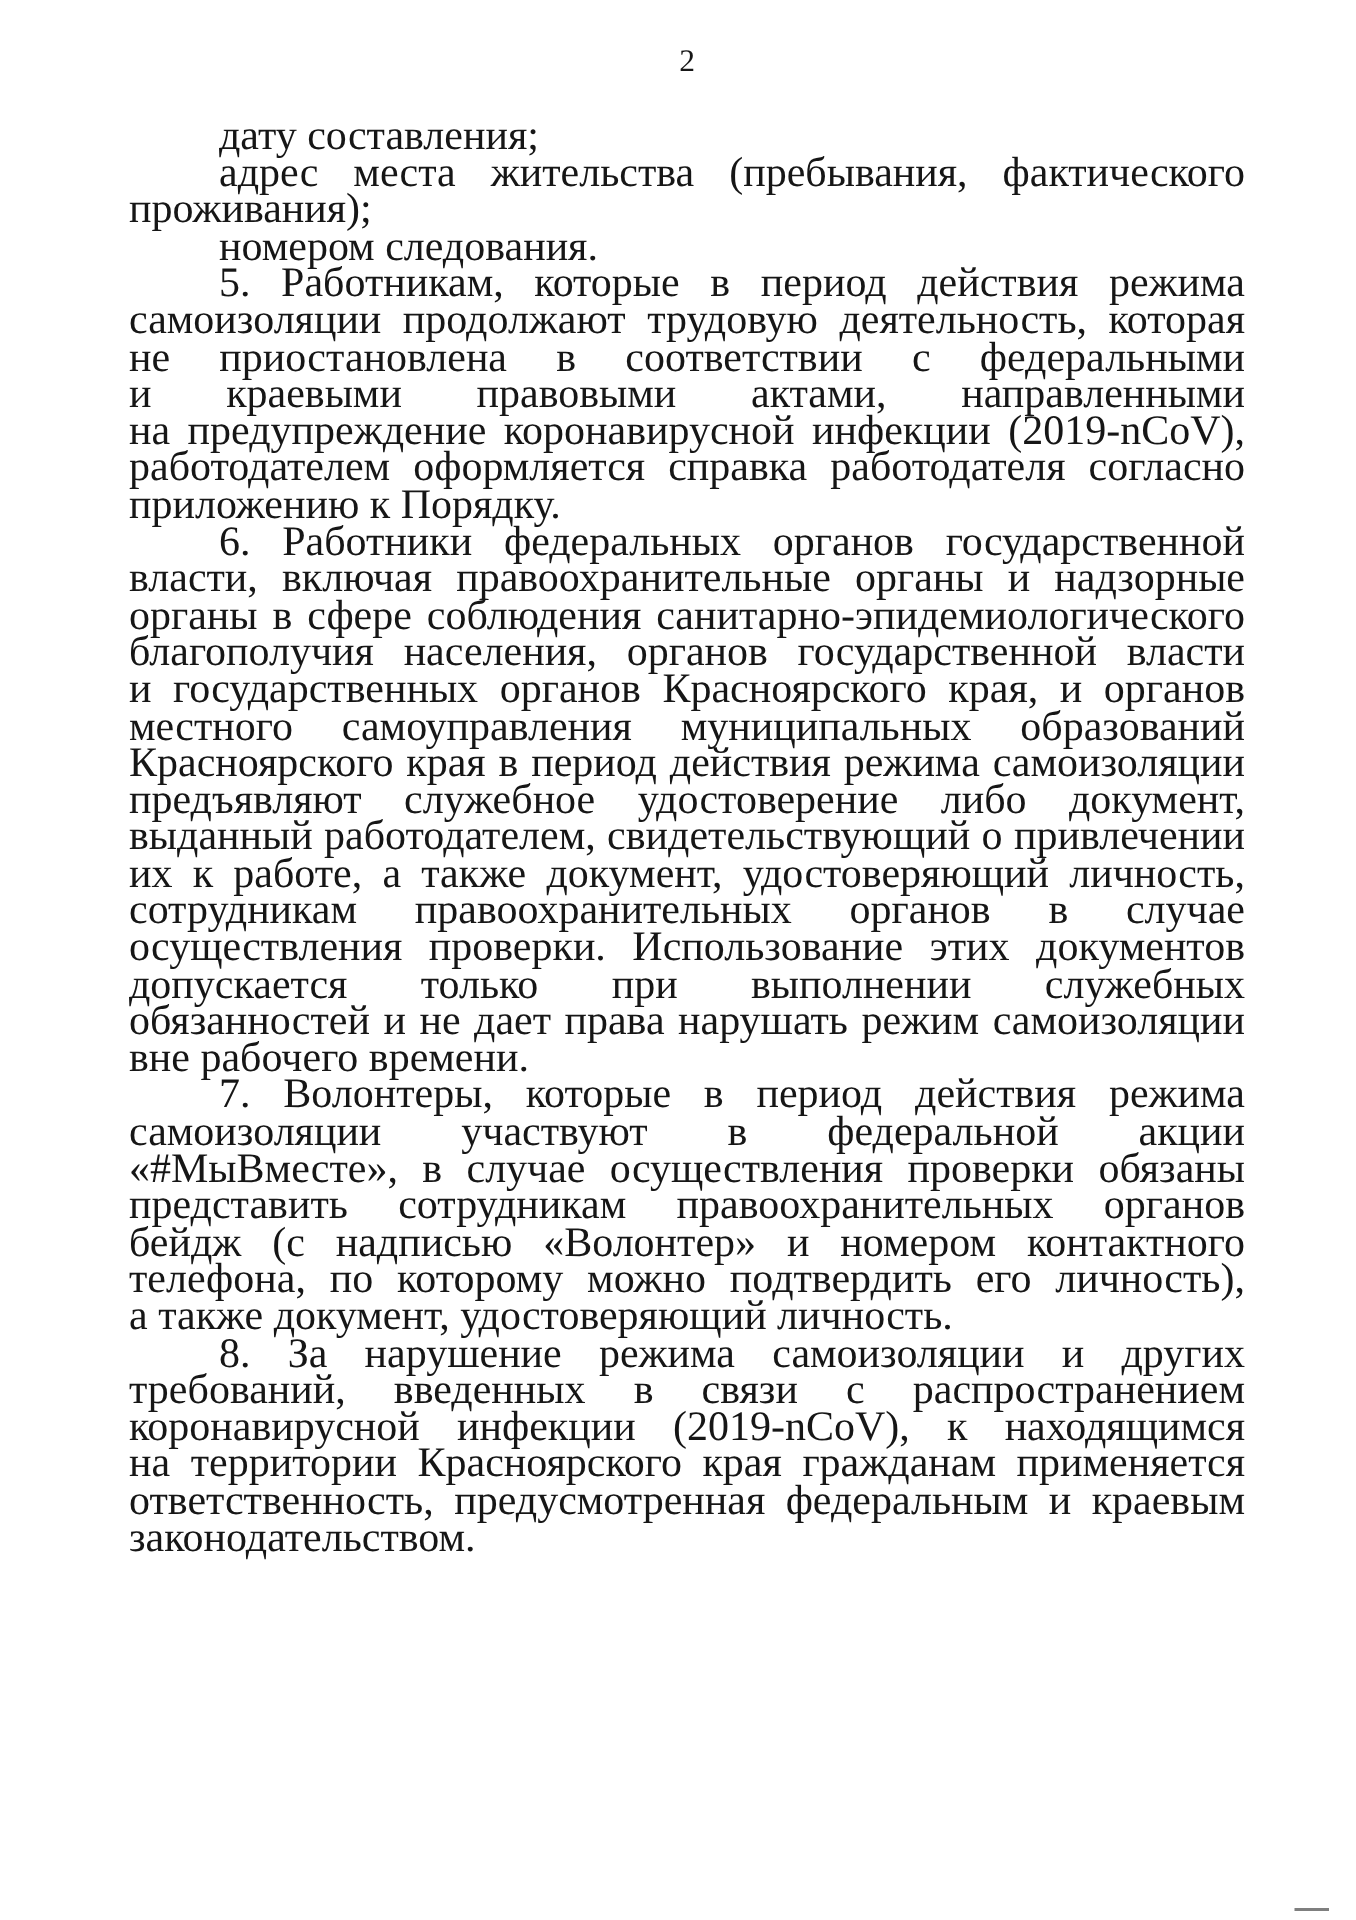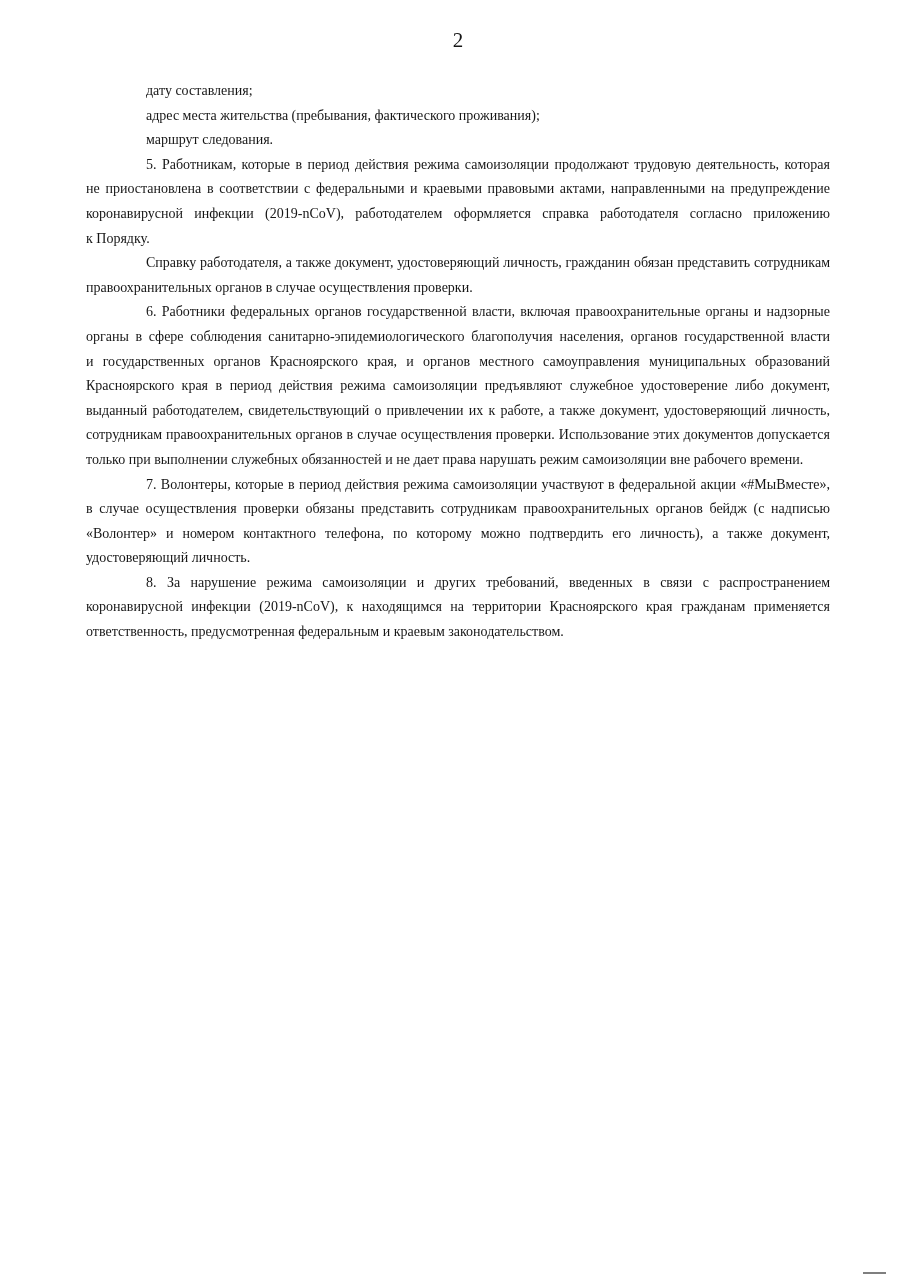--- a/index.html
+++ b/index.html
@@ -28,21 +28,21 @@
     text-align: center;
     font-size: 21px;
     line-height: 24px;
     color: #161616;
   }
   .doc-body {
     position: absolute;
     top: 79px;
     left: 86px;
     width: 744px;
-    font-size: 14px;
+    font-size: 28px;
     line-height: 24.6px;
     text-align: justify;
     text-justify: inter-word;
     color: #161616;
   }
   .doc-body p {
     margin: 0;
     padding: 0;
     text-indent: 60px;
   }
@@ -58,23 +58,22 @@
 </head>
 <body style="background: rgb(255, 255, 255);">
 
 <div class="page">
 
   <div class="page-number">2</div>
 
   <div class="doc-body" style="color: rgb(22, 22, 22);">
       <p>дату составления;</p>
       <p>адрес места жительства (пребывания, фактического проживания);</p>
-      <p>маршрут следования.</p>
+      <p>номером следования.</p>
       <p>5. Работникам, которые в&nbsp;период действия режима самоизоляции продолжают трудовую деятельность, которая не&nbsp;приостановлена в&nbsp;соответствии с&nbsp;федеральными и&nbsp;краевыми правовыми актами, направленными на&nbsp;предупреждение коронавирусной инфекции (2019-nCoV), работодателем оформляется справка работодателя согласно приложению к&nbsp;Порядку.</p>
-      <p>Справку работодателя, а&nbsp;также документ, удостоверяющий личность, гражданин обязан представить сотрудникам правоохранительных органов в&nbsp;случае осуществления проверки.</p>
       <p>6. Работники федеральных органов государственной власти, включая правоохранительные органы и&nbsp;надзорные органы в&nbsp;сфере соблюдения санитарно-эпидемиологического благополучия населения, органов государственной власти и&nbsp;государственных органов Красноярского края, и&nbsp;органов местного самоуправления муниципальных образований Красноярского края в&nbsp;период действия режима самоизоляции предъявляют служебное удостоверение либо документ, выданный работодателем, свидетельствующий о&nbsp;привлечении их к&nbsp;работе, а&nbsp;также документ, удостоверяющий личность, сотрудникам правоохранительных органов в&nbsp;случае осуществления проверки. Использование этих документов допускается только при выполнении служебных обязанностей и&nbsp;не дает права нарушать режим самоизоляции вне рабочего времени.</p>
       <p>7. Волонтеры, которые в&nbsp;период действия режима самоизоляции участвуют в&nbsp;федеральной акции «#МыВместе», в&nbsp;случае осуществления проверки обязаны представить сотрудникам правоохранительных органов бейдж (с&nbsp;надписью «Волонтер» и&nbsp;номером контактного телефона, по&nbsp;которому можно подтвердить его личность), а&nbsp;также документ, удостоверяющий личность.</p>
       <p>8. За&nbsp;нарушение режима самоизоляции и&nbsp;других требований, введенных в&nbsp;связи с&nbsp;распространением коронавирусной инфекции (2019-nCoV), к&nbsp;находящимся на&nbsp;территории Красноярского края гражданам применяется ответственность, предусмотренная федеральным и&nbsp;краевым законодательством.</p>
     </div>
 
   <div class="scan-line" style="background: rgb(127, 127, 127);"></div>
 
 </div>
 
 </body></html>

